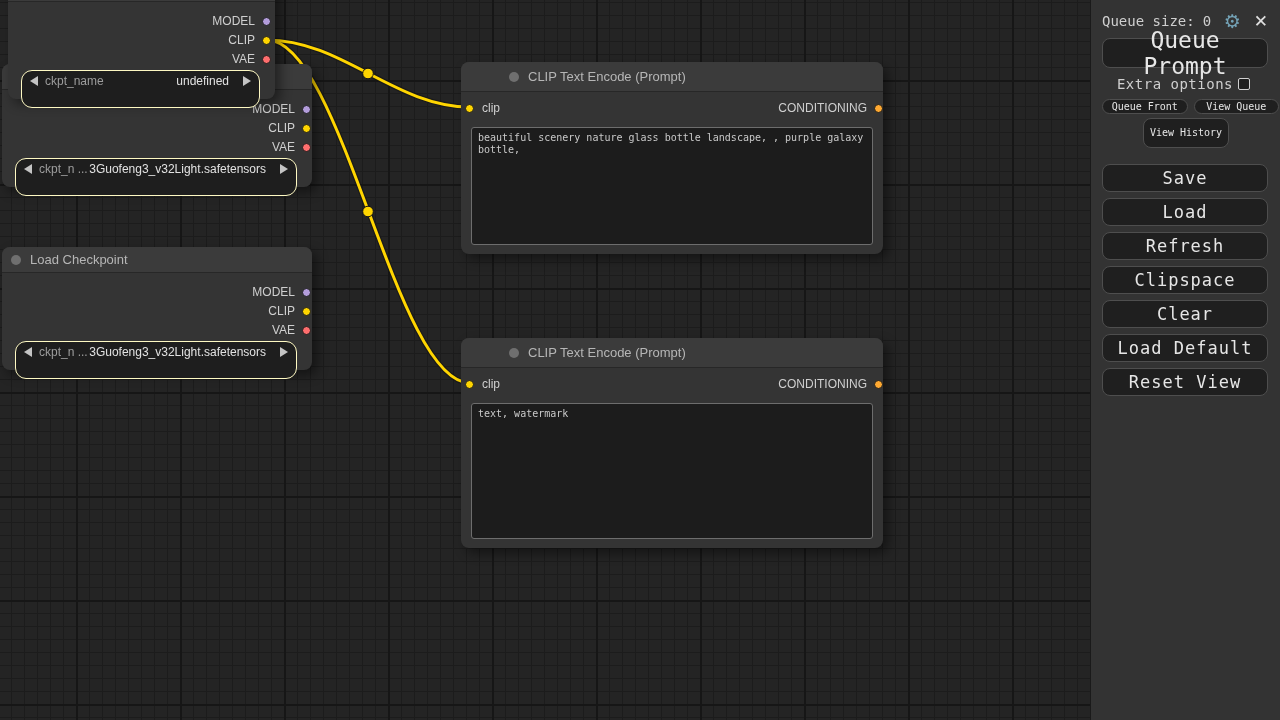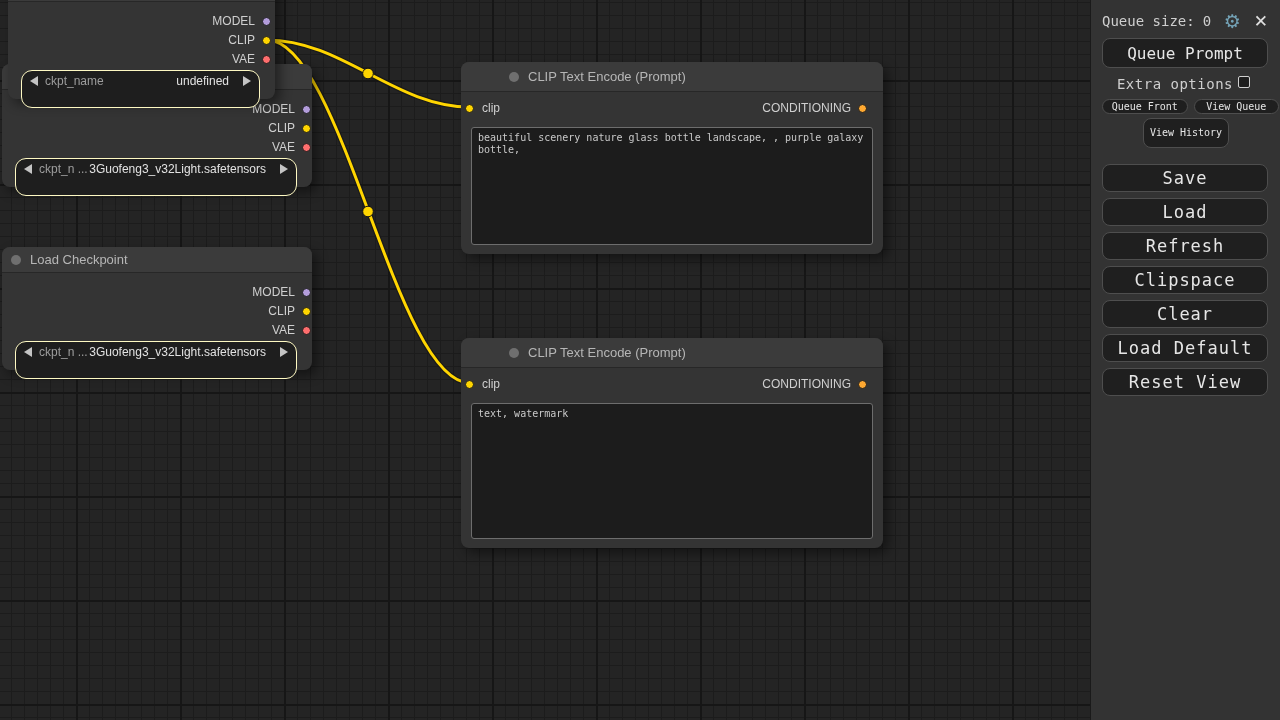--- a/index.html
+++ b/index.html
@@ -76,21 +76,21 @@
   }
   .arrow { position: absolute; top: 5px; width: 0; height: 0;
     border-top: 5px solid transparent; border-bottom: 5px solid transparent; }
   .arrow.prev { left: 8px;  border-right: 8px solid #c4c4c4; }
   .arrow.next { right: 8px; border-left: 8px solid #c4c4c4; }
   .wlabel { position: absolute; left: 23px;  color: #9d9d9d; }
   .wvalue { position: absolute; right: 30px; color: #e2e2e2; }
 
   .cte .iorow { position: absolute; top: 37px; left: 0; right: 0; height: 16px; }
   .cte .port.in  { left: 4px; top: 0; }
-  .cte .port.out { right: 16px; top: 0; }
+  .cte .port.out { right: 0; top: 0; }
   .prompt {
     position: absolute; left: 10px; right: 10px; top: 65px;
     background: #1c1c1c; border: 1px solid #6d6d6d; border-radius: 3px;
     color: #c9c9c9;
     font: 10px/12px "DejaVu Sans Mono", monospace;
     padding: 4px 6px; resize: none; outline: none;
     overflow: hidden; white-space: pre-wrap; word-break: break-word;
   }
 
   
@@ -111,24 +111,24 @@
            font-family: "DejaVu Sans", sans-serif; cursor: pointer; }
   .closex{ font-size: 17px; font-weight: bold; color: #e0e0e0; margin-left: 13px;
            font-family: "DejaVu Sans", sans-serif; cursor: pointer; }
   .btn {
     background: #1f1f1f; border: 1px solid #4e4e4e; border-radius: 8px;
     color: #e6e6e6; font-family: "DejaVu Sans Mono", monospace;
     display: flex; align-items: center; justify-content: center;
     cursor: pointer;
   }
   .btn.qp { position: absolute; top: 38px; left: 11px; right: 12px; height: 30px;
-            font-size: 16px; }
+            font-size: 23px; }
   .extra {
     position: absolute; top: 76px; left: 0; right: 30px; height: 16px;
-    display: flex; justify-content: flex-end; gap: 5px;
+    display: flex; align-items: center; justify-content: flex-end; gap: 5px;
     font-size: 14px; letter-spacing: .5px;
   }
   .cb { width: 12px; height: 12px; background: #1f1f1f;
         border: 1px solid #d0d0d0; border-radius: 2px; cursor: pointer; }
   .pillrow {
     position: absolute; top: 99px; left: 11px; right: 1px; height: 15px;
     display: flex; gap: 6px;
   }
   .btn.pill { flex: 1; height: 15px; font-size: 10px; border-radius: 8px; }
   .btn.vh {

